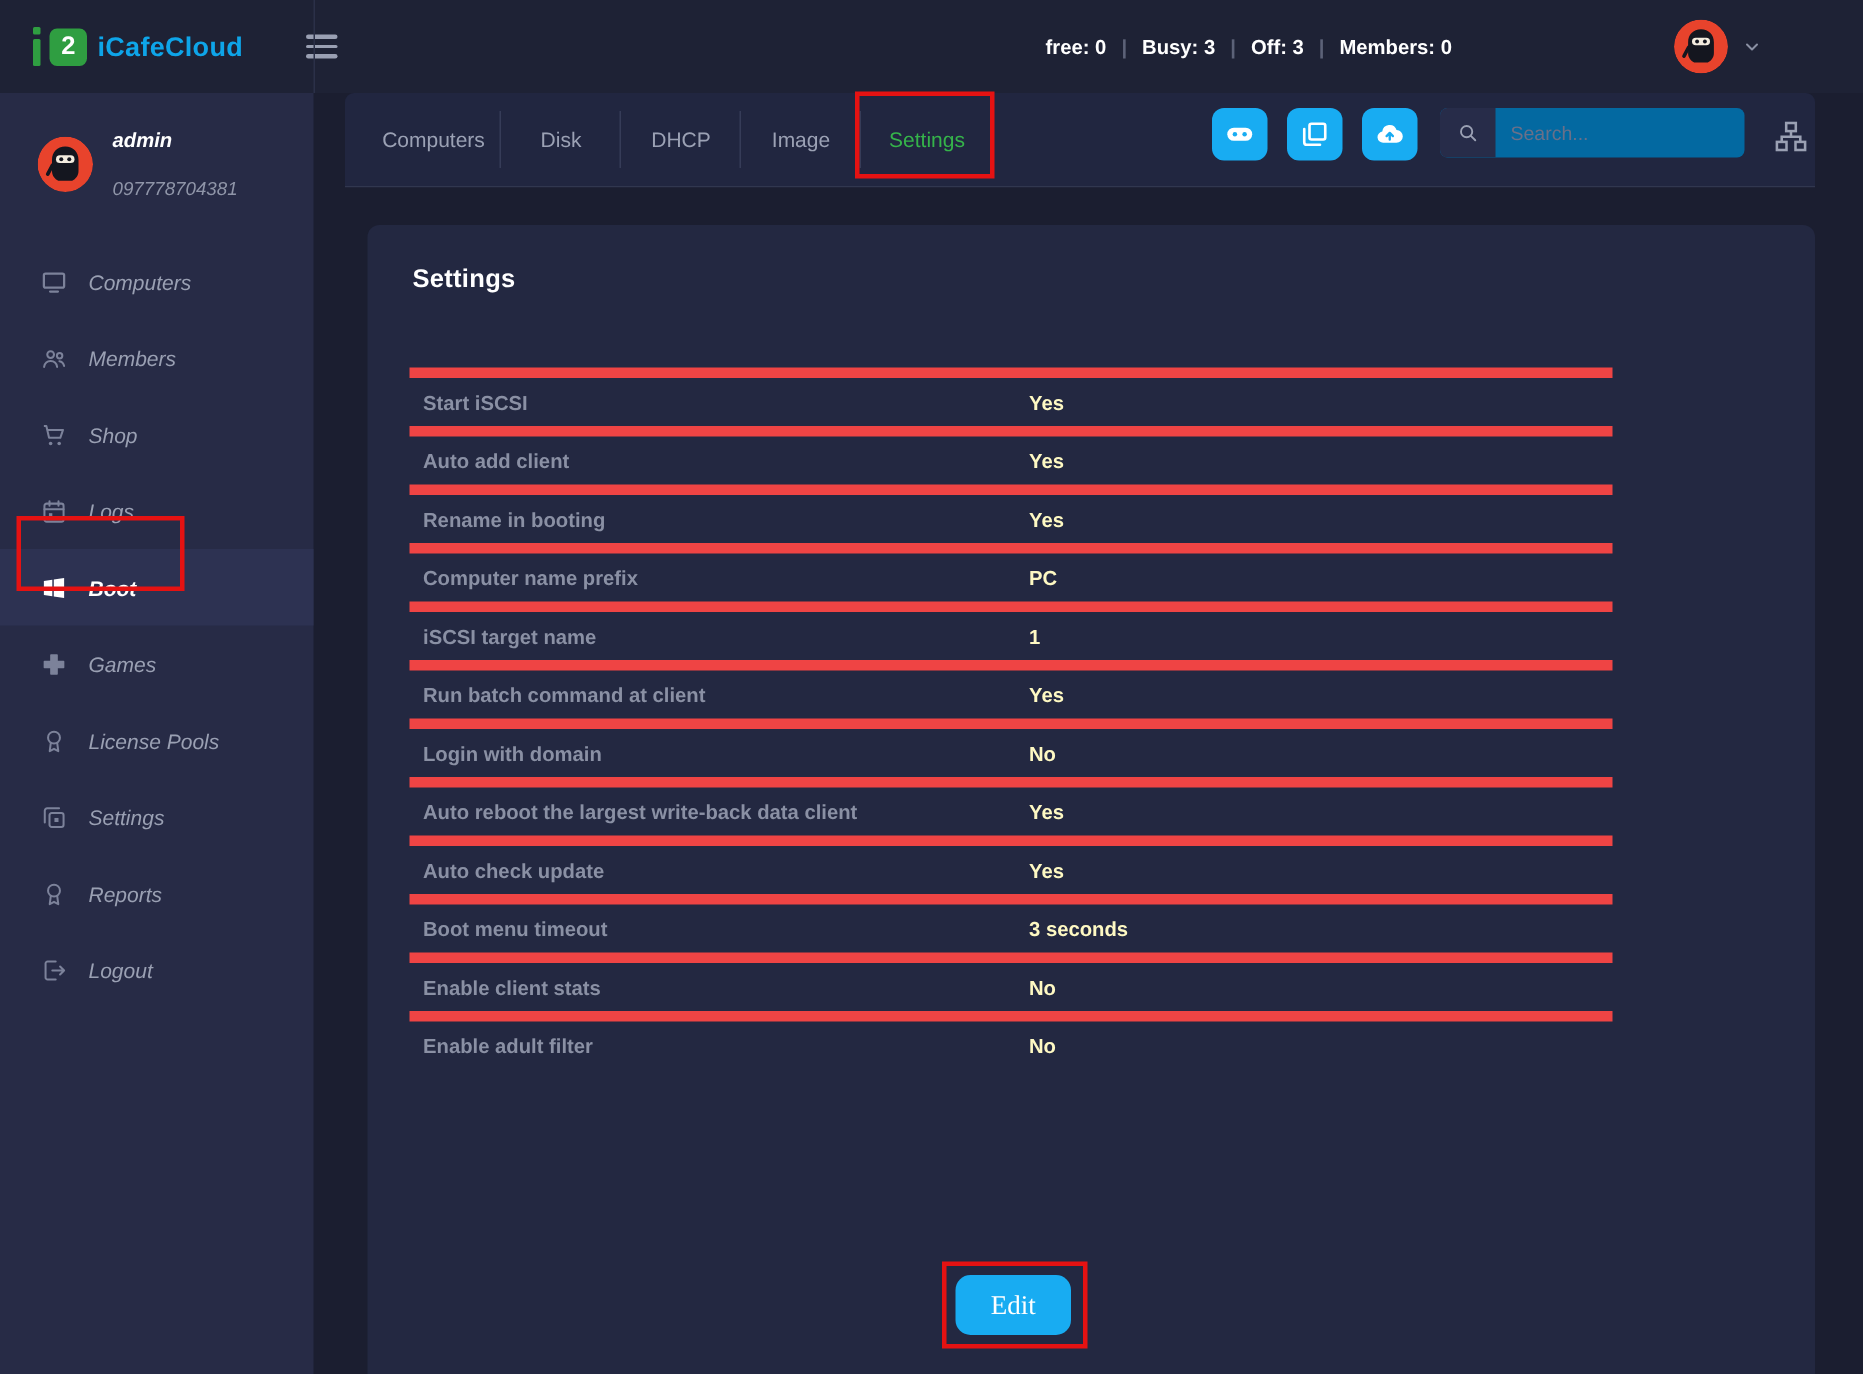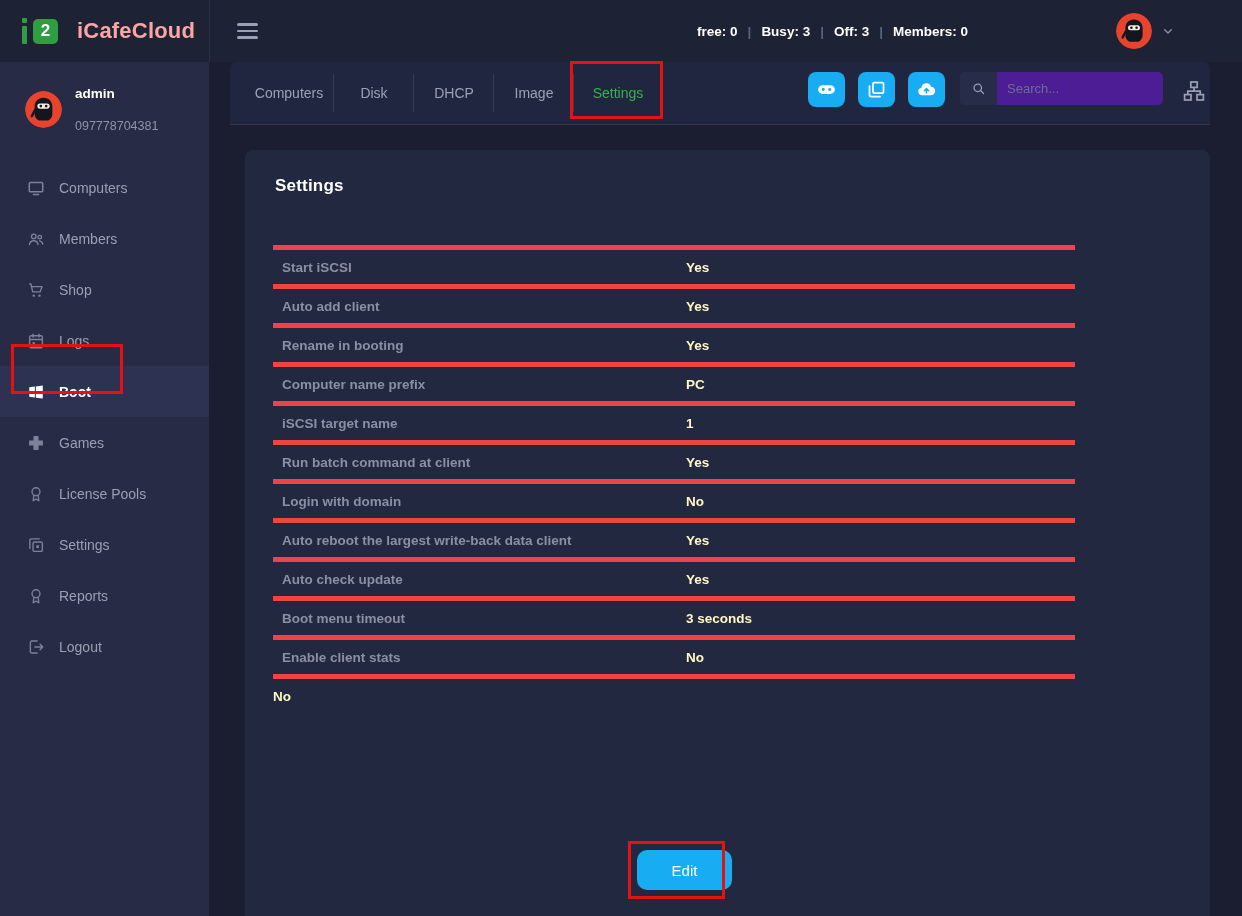--- a/index.html
+++ b/index.html
@@ -19,36 +19,36 @@
   }
   .header-divider { position:absolute; left:209px; top:0; width:1px; height:62px; background:#2b3048; }
   .logo { display:flex; align-items:center; gap:5px; margin-left:22px; cursor:pointer; }
   .logo-i { position:relative; width:6px; height:26px; }
   .logo-i .bar { position:absolute; left:0; bottom:0; width:5px; height:18px; background:#2f9e41; border-radius:1px; }
   .logo-i .dot { position:absolute; left:0; top:0; width:5px; height:5px; background:#2f9e41; border-radius:1px; }
   .logo-mark {
     width:25px; height:25px; background:#2f9e41; border-radius:5px;
     color:#fff; font-weight:bold; font-size:17px; display:flex; align-items:center; justify-content:center;
   }
-  .brand { color:#fca5a5; font-size:22px; font-weight:bold; letter-spacing:.2px; margin-left:14px; }
+  .brand { color:#0ea5e9; font-size:18px; font-weight:bold; letter-spacing:.2px; margin-left:2px; }
   .hamburger { margin-left:42px; width:21px; cursor:pointer; }
   .hamburger span { display:block; height:2.5px; background:#9aa0b3; border-radius:2px; margin-bottom:4px; }
   .hamburger span:last-child { margin-bottom:0; }
 
   .header-right { position:absolute; right:0; top:0; height:62px; display:flex; align-items:center; }
   .stats { display:flex; align-items:center; gap:10px; font-size:13.5px; font-weight:bold; color:#fff; margin-right:148px; }
   .stats .pipe { color:#5c6278; font-weight:bold; }
   .avatar-btn { display:flex; align-items:center; gap:8px; margin-right:66px; cursor:pointer; }
   .avatar { width:36px; height:36px; border-radius:50%; overflow:hidden; }
   .chevron { color:#8a90a3; }
 
   
   .sidebar {
     position:absolute; left:0; top:62px; width:209px; height:854px;
-    background:#272b46; z-index:4;
+    background:#272b46; z-index:4;font-style:italic;
   }
   .user-block { display:flex; align-items:center; gap:13px; padding:24px 0 0 25px; }
   .user-avatar { width:37px; height:37px; border-radius:50%; overflow:hidden; }
   .user-name { color:#fff; font-size:13.5px; font-weight:bold; }
   .user-phone { color:#8f95a8; font-size:12.5px; margin-top:18px; }
   .nav { margin-top:29px; }
   .nav-item {
     height:51px; display:flex; align-items:center; gap:14px; padding-left:27px;
     color:#9aa0b3; font-size:14px; cursor:pointer;
   }
@@ -75,47 +75,47 @@
   .tab.active { color:#35b34a; }
   .tab.w90{width:90px}.tab.w80{width:80px}.tab.w88{width:88px}
 
   .tool-btn {
     position:absolute; top:10px; width:37px; height:35px; border-radius:8px;
     background:#18acf2; border:none; display:flex; align-items:center; justify-content:center; cursor:pointer;
   }
   .tool-btn svg { width:21px; height:21px; }
   .search-wrap {
     position:absolute; left:730px; top:10px; width:203px; height:33px;
-    background:#4c1d95; border-radius:5px; display:flex; align-items:center; overflow:hidden;
+    background:#0369a1; border-radius:5px; display:flex; align-items:center; overflow:hidden;
   }
   .search-icon-box { width:37px; height:33px; background:#272c49; display:flex; align-items:center; justify-content:center; color:#9aa0b3; flex:0 0 auto; }
   .search-input {
     background:transparent; border:none; outline:none; color:#c6cbdc;
     font-size:13px; font-family:"Liberation Sans", sans-serif; width:150px; padding-left:10px;
   }
   .search-input::placeholder { color:#6a7089; }
   .sitemap-btn { position:absolute; left:952px; top:17px; width:24px; height:24px; color:#9aa0b3; cursor:pointer; background:none; border:none; }
 
   
   .card {
     position:absolute; left:36px; top:88px; width:965px; height:852px;
     background:#232841; border-radius:8px;
   }
   .card-title { position:absolute; left:30px; top:26px; color:#fff; font-size:17px; font-weight:bold; letter-spacing:.2px; }
   .settings-table { position:absolute; left:28px; top:95px; width:802px; }
   .srow {
-    height:39px; border-top:5px solid #ef4444;
+    height:39px; border-top:7px solid #ef4444;
     display:flex; align-items:center; font-size:13.5px;
   }
   .srow .slabel { width:413px; padding-left:9px; color:#8a90a4; font-weight:bold; }
   .srow .svalue { color:#fef9c3; font-weight:bold; }
   .edit-btn {
-    position:absolute; left:392px; top:700px; width:95px; height:40px;
+    position:absolute; left:392px; top:700px; width:77px; height:40px;
     background:#18acf2; color:#fff; border:none; border-radius:10px;
-    font-size:15px; font-family:Liberation Sans, sans-serif; cursor:pointer;
+    font-size:18px; font-family:Liberation Serif, serif; cursor:pointer;
   }
 
   
   .anno { position:absolute; border:3px solid #e51212; z-index:20; pointer-events:none; }
   .anno-tab   { left:570px; top:61px;  width:93px;  height:58px; }
   .anno-boot  { left:11px;  top:344px; width:112px; height:50px; }
   .anno-edit  { left:628px; top:841px; width:97px;  height:58px; }
 </style>
 </head>
 <body>
@@ -423,20 +423,21 @@
         </div>
         <div class="srow">
           <span class="slabel">Boot menu timeout</span>
           <span class="svalue">3 seconds</span>
         </div>
         <div class="srow">
           <span class="slabel">Enable client stats</span>
           <span class="svalue">No</span>
         </div>
         <div class="srow">
+          <span class="slabel">Enable adult filter</span>
           <span class="svalue">No</span>
         </div>
       </div>
     <button class="edit-btn">Edit</button>
   </div>
 
 </div>
 
 <div class="anno anno-tab"></div>
 <div class="anno anno-boot"></div>

